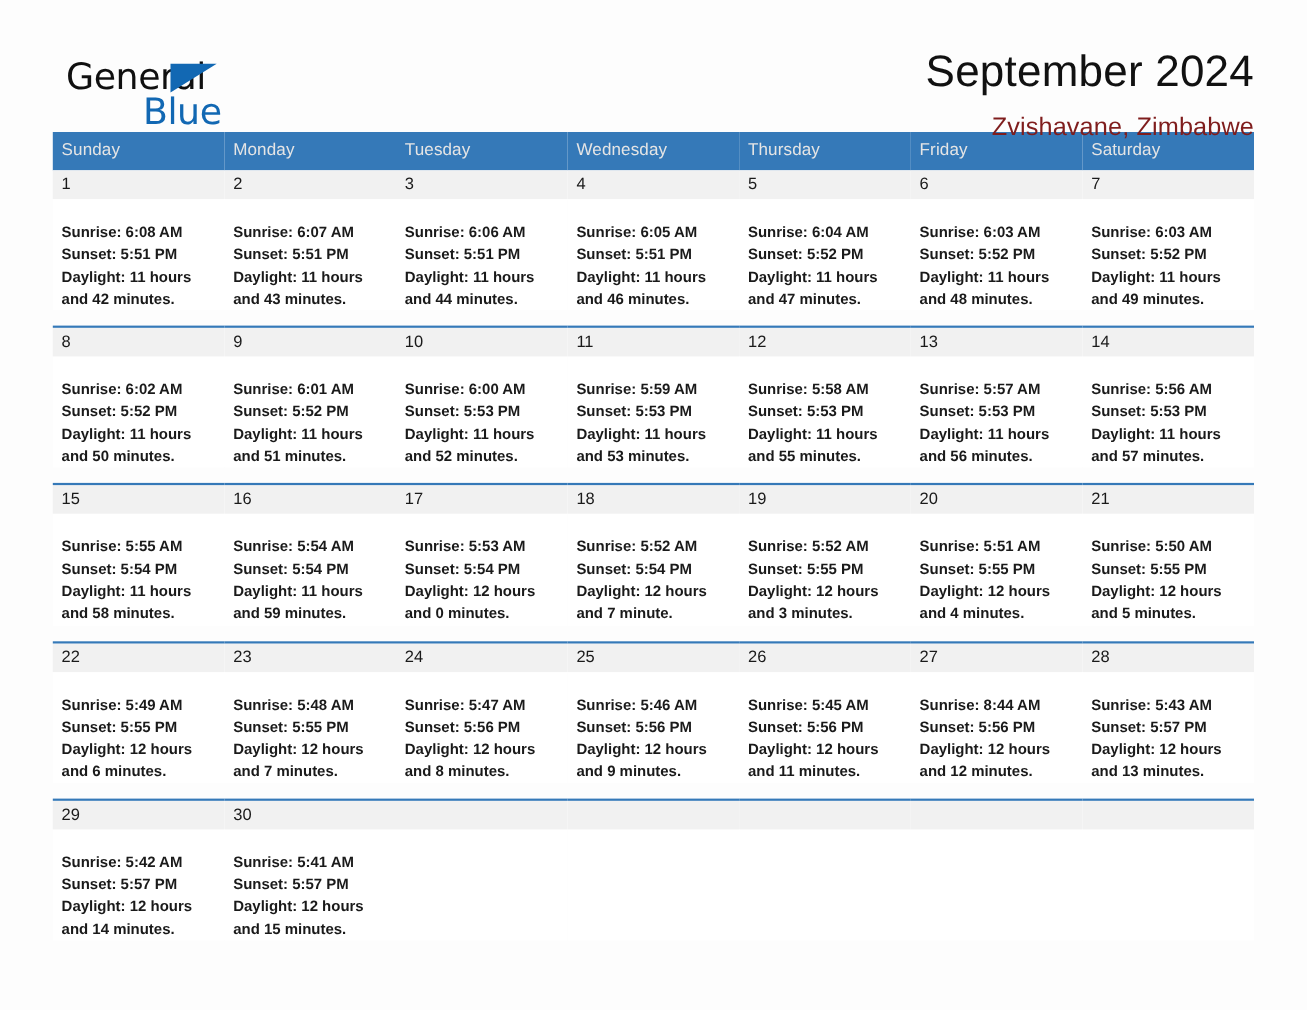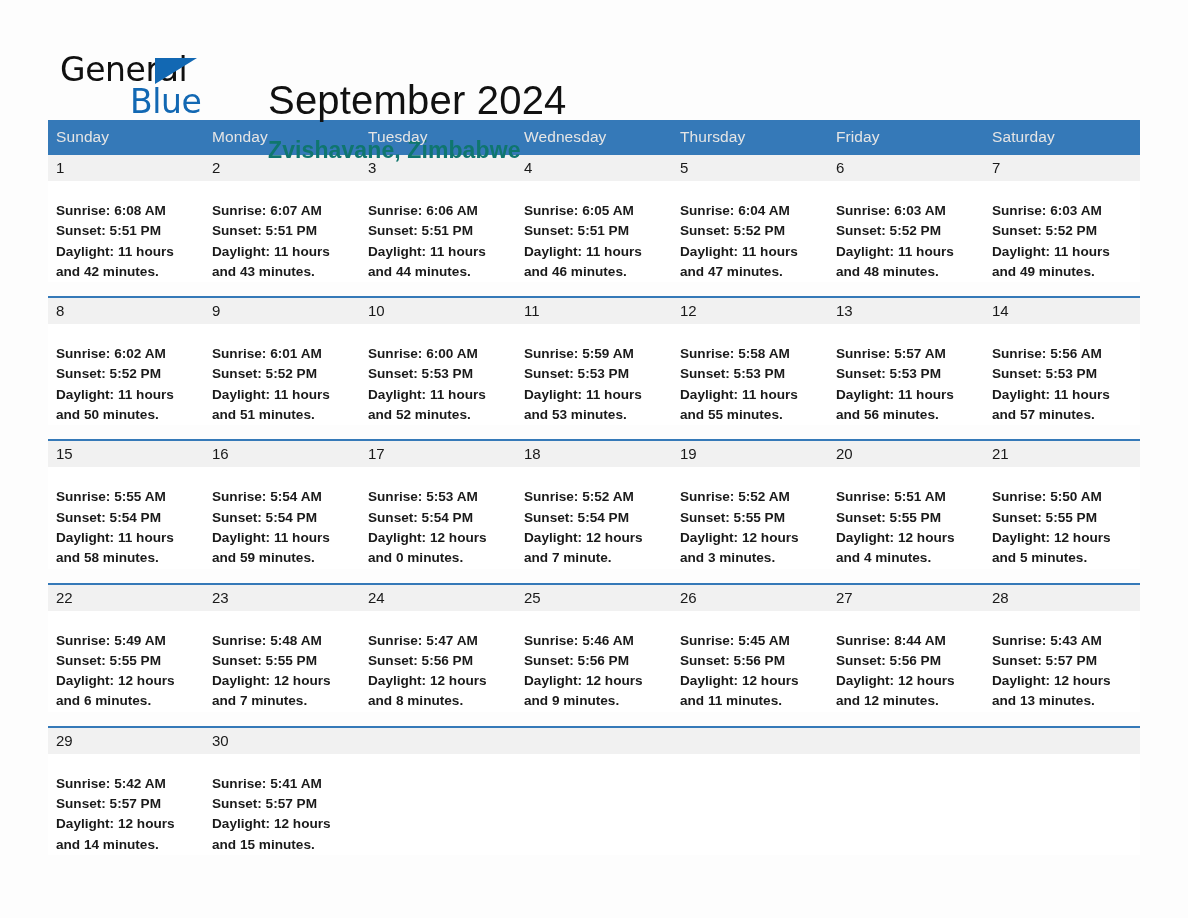--- a/index.html
+++ b/index.html
@@ -60,36 +60,35 @@
     position: absolute;
     left: 82px;
     top: 40px;
     font-size: 33px;
     letter-spacing: -0.4px;
     color: #1268b3;
     font-family: "DejaVu Sans", sans-serif;
     font-weight: 400;
   }
   .titles {
-    text-align: left;
+    text-align: right;
     flex: 1 1 auto;
     padding-top: 2px;
-    margin-top: 35px;
   }
   .month-title {
     font-size: 40px;
     font-weight: 400;
     color: #111;
     line-height: 1.05;
     letter-spacing: 0.2px;
   }
   .location {
     font-size: 23px;
-    font-weight: 700;
-    color: #0f766e;
+    font-weight: 400;
+    color: #7f1d1d;
     margin-top: 16px;
     letter-spacing: 0.1px;
   }
 
   
   .calendar {
     margin-top: 28px;
     width: 1092px;
     border-collapse: collapse;
     table-layout: fixed;

